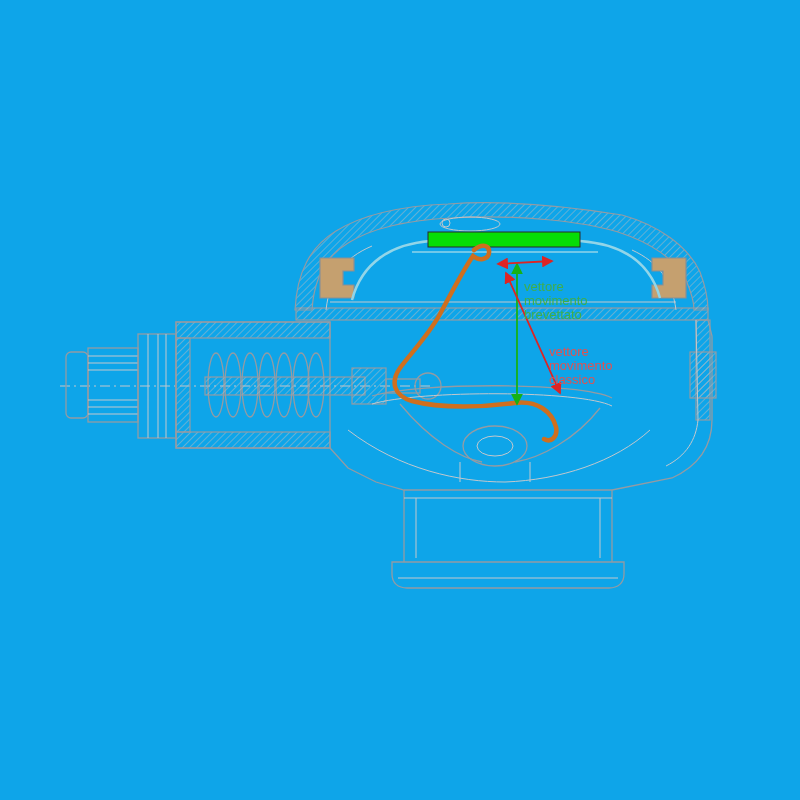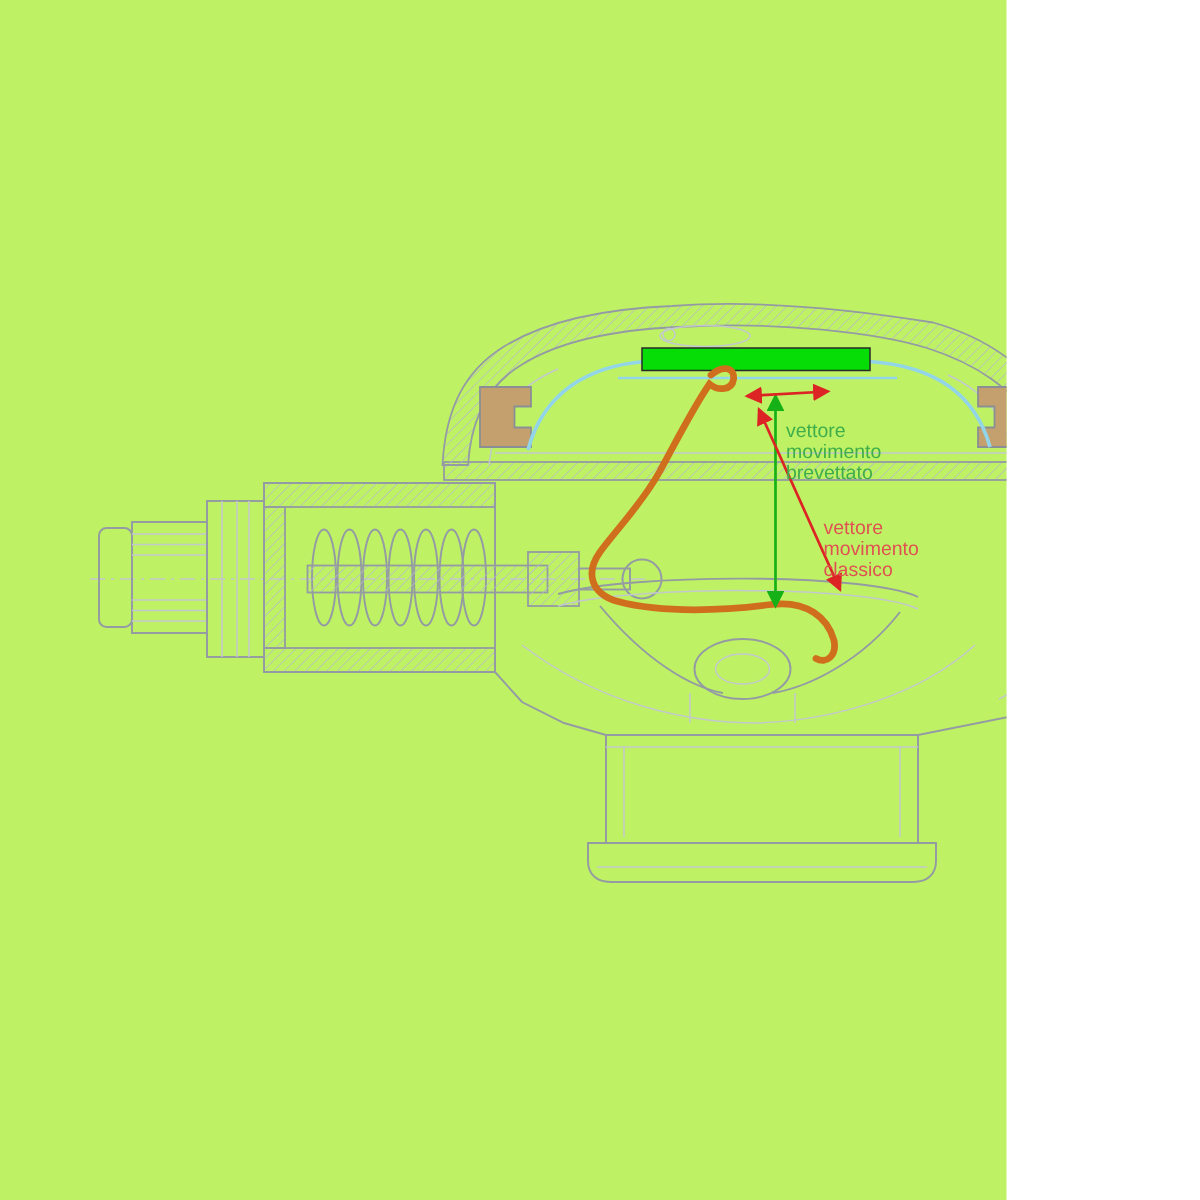--- a/index.html
+++ b/index.html
@@ -1,16 +1,16 @@
 <!DOCTYPE html>
 <html><head>
 <meta charset="utf-8">
 <style>
   html,body{margin:0;padding:0;background:#ffffff;}
-  .stage{width:671px;height:800px;background:#bef264;position:relative;overflow:hidden;}
+  .stage{width:800px;height:800px;background:#0ea5e9;position:relative;overflow:hidden;}
   svg{display:block;}
   .ln{fill:none;stroke:#949ba3;stroke-width:1.3;}
   .lnl{fill:none;stroke:#c3c8cd;stroke-width:1;}
   .hatched{fill:url(#hatch);stroke:#949ba3;stroke-width:1.2;}
   .lbl{font-family:"Liberation Sans",sans-serif;font-size:13px;}
 </style>
 </head>
 <body>
 
 <div class="stage">

